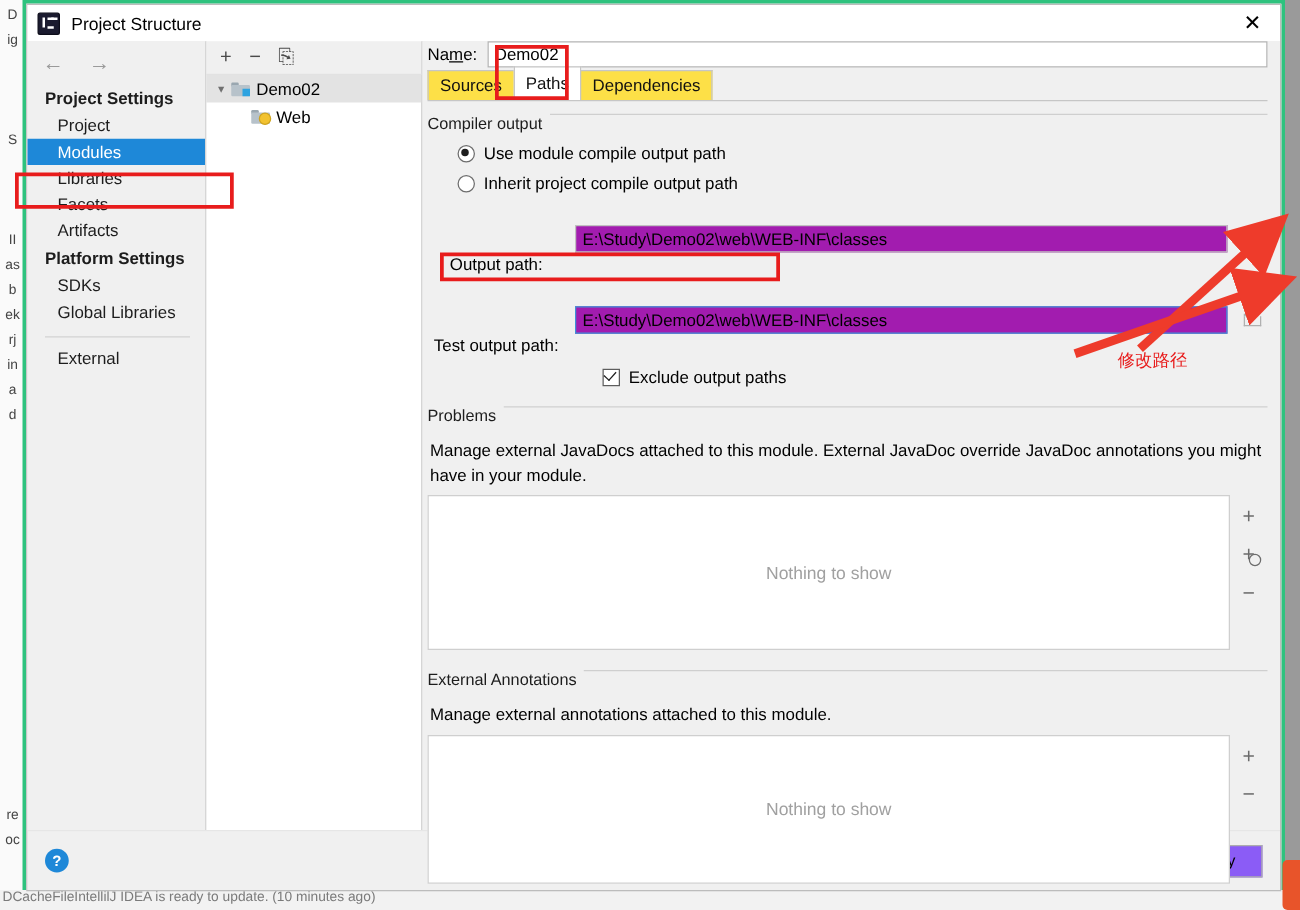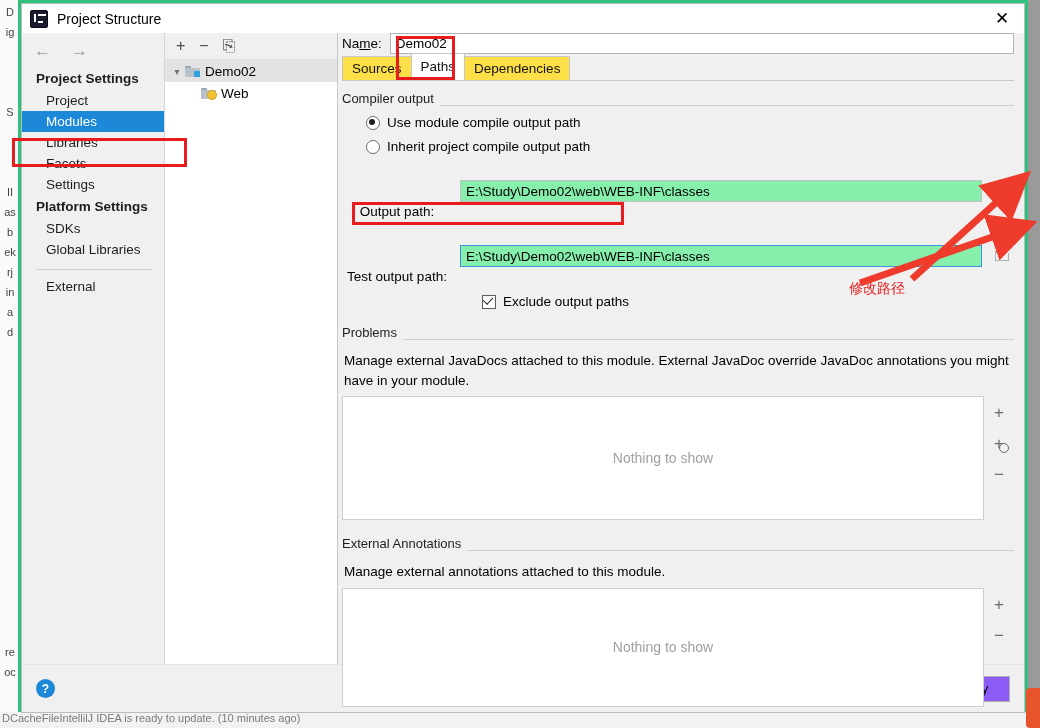--- a/index.html
+++ b/index.html
@@ -80,35 +80,35 @@
 
   #tabstrip{display:flex;align-items:flex-end;height:26px;position:relative;
     border-bottom:1px solid #c6c6c6;}
   .tab{height:23px;line-height:23px;padding:0 9px;font-size:13.5px;background:#fde047;
     border:1px solid #c6c6c6;border-bottom:none;margin-right:-1px;cursor:pointer;color:#111;}
   .tab.active{background:#fff;height:25px;line-height:25px;border-bottom:1px solid #fff;}
   #paths-highlight{position:absolute;left:54px;top:-18px;width:59px;height:44px;
     border:3px solid #e81c1c;box-sizing:border-box;pointer-events:none;}
 
   .grp{margin-top:10px;}
-  .grp-head{display:flex;align-items:flex-end;gap:6px;}
+  .grp-head{display:flex;align-items:flex-start;gap:6px;}
   .grp-title{font-size:13px;color:#1d1d1d;white-space:nowrap;}
   .grp-line{flex:1 1 auto;height:1px;background:#cfcfcf;}
 
   .radio-row{display:flex;align-items:center;gap:7px;margin:9px 0 0 24px;font-size:13.5px;cursor:pointer;}
   .radio{width:12px;height:12px;border:1px solid #6d6d6d;border-radius:50%;background:#fff;
     position:relative;flex:0 0 auto;}
   .radio.on::after{content:"";position:absolute;left:2px;top:2px;width:6px;height:6px;
     background:#1d1d1d;border-radius:50%;}
   #usemod-highlight{position:absolute;left:14px;top:169px;width:272px;height:23px;
     border:3px solid #e81c1c;box-sizing:border-box;pointer-events:none;}
 
   .path-row{display:flex;align-items:center;margin-top:9px;gap:8px;}
   .path-label{width:110px;text-align:center;font-size:13.5px;flex:0 0 auto;margin-top:41px;}
-  .path-input{flex:1 1 auto;height:22px;border:1px solid #c0c0c0;background:#86efac;
+  .path-input{flex:1 1 auto;height:22px;border:1px solid #c0c0c0;background:#a21caf;
     font-family:inherit;font-size:13.5px;padding:0 5px;box-sizing:border-box;color:#000;}
   .path-input.focused{border:1px solid #3d93d8;}
   .browse-btn{width:24px;height:22px;background:#f0f0f0;display:flex;align-items:center;
     justify-content:center;cursor:pointer;flex:0 0 auto;}
   .folder-open{width:14px;height:10px;position:relative;}
   .folder-open::before{content:"";position:absolute;left:0;top:0;width:6px;height:2px;
     background:#b0b0b0;}
   .folder-open::after{content:"";position:absolute;left:0;top:2px;width:14px;height:8px;
     border:1.5px solid #b0b0b0;border-top:none;box-sizing:border-box;}
 
@@ -135,21 +135,21 @@
     font-size:12px;font-weight:bold;display:flex;align-items:center;justify-content:center;
     cursor:pointer;}
   #footer-btns{margin-left:auto;display:flex;gap:9px;}
   .dlg-btn{min-width:76px;height:26px;background:#8b5cf6;border:1px solid #adadad;
     font-family:inherit;font-size:13px;color:#000;cursor:pointer;padding:0 10px;}
   .dlg-btn.default{border:2px solid #1e88d8;background:#e6e6e6;}
   .dlg-btn u{text-decoration:underline;}
 
   
   #annot{position:absolute;left:0;top:0;width:1040px;height:728px;pointer-events:none;z-index:50;}
-  #annot-text{position:absolute;left:849px;top:280px;color:#e81c1c;font-size:14px;
+  #annot-text{position:absolute;left:894px;top:280px;color:#e81c1c;font-size:14px;
     font-family:"DejaVu Sans",sans-serif;white-space:nowrap;}
 </style>
 </head>
 <body>
 
 <div id="bg-ide">
   <div id="bg-left-strip">
       <div>D</div>
       <div>ig</div>
       <div></div>
@@ -205,21 +205,21 @@
       <div id="nav-arrows">
         <span class="nav-arrow">←</span>
         <span class="nav-arrow">→</span>
       </div>
 
       <div class="nav-group">Project Settings</div>
       <div class="nav-item">Project</div>
       <div class="nav-item selected">Modules</div>
       <div class="nav-item">Libraries</div>
       <div class="nav-item">Facets</div>
-      <div class="nav-item">Settings</div>
+      <div class="nav-item">Artifacts</div>
 
       <div class="nav-group">Platform Settings</div>
       <div class="nav-item">SDKs</div>
       <div class="nav-item">Global Libraries</div>
 
       <div class="nav-sep"></div>
       <div class="nav-item">External</div>
 
       <div id="modules-highlight"></div>
     </div>

